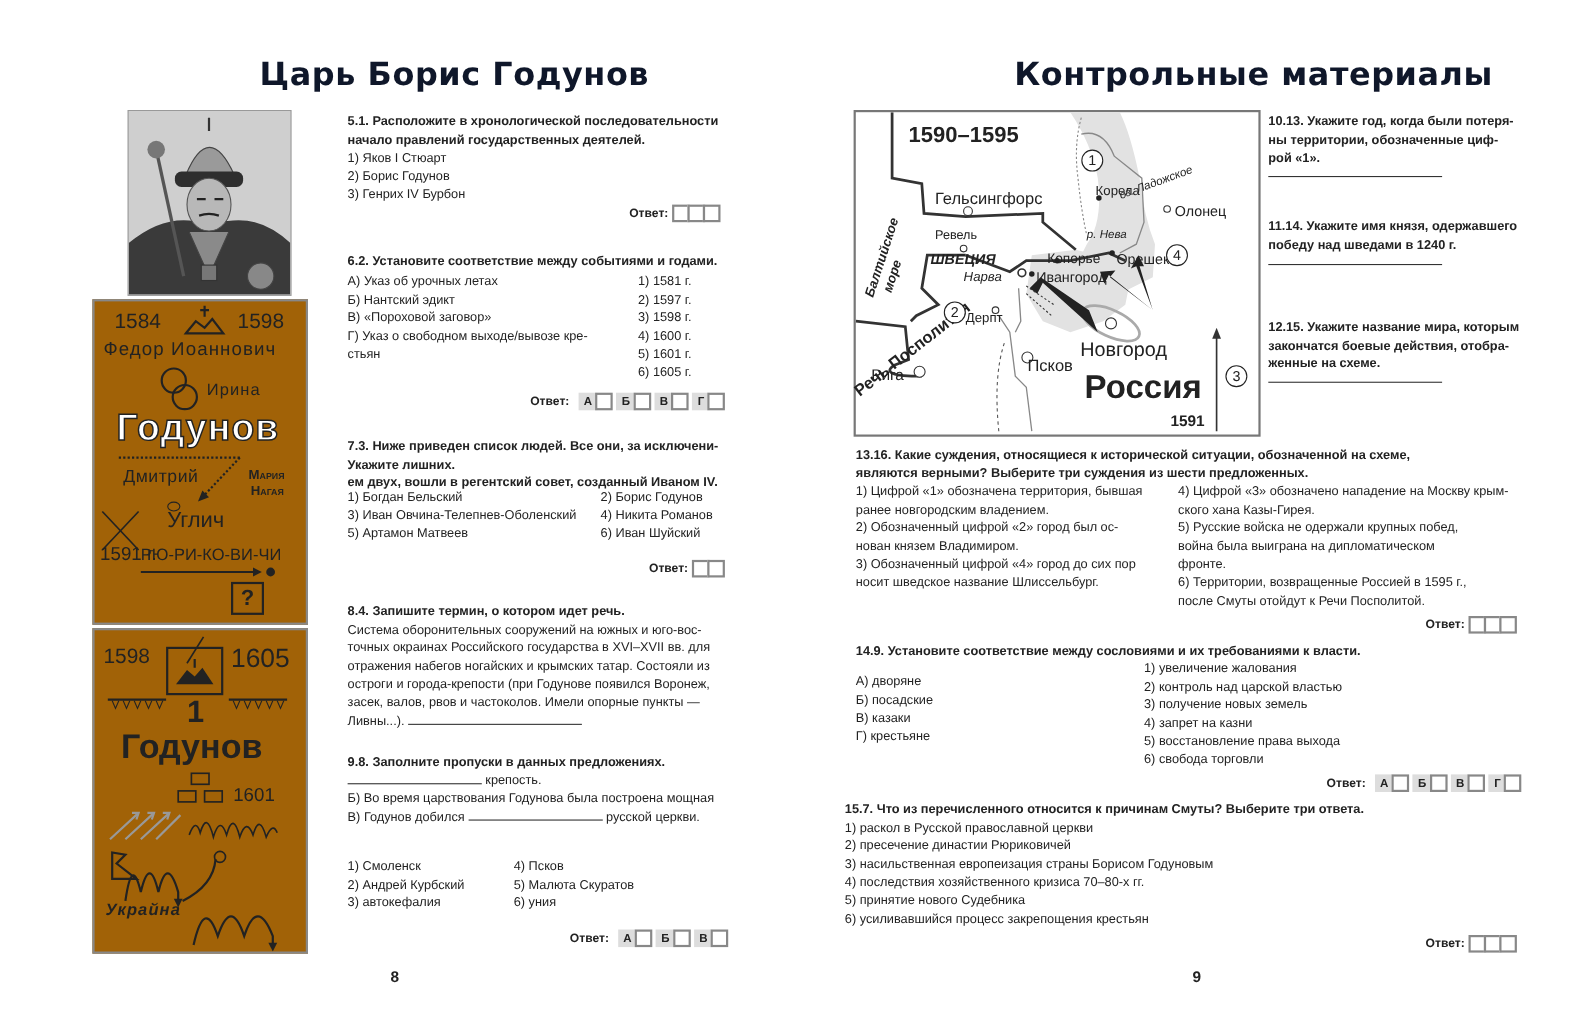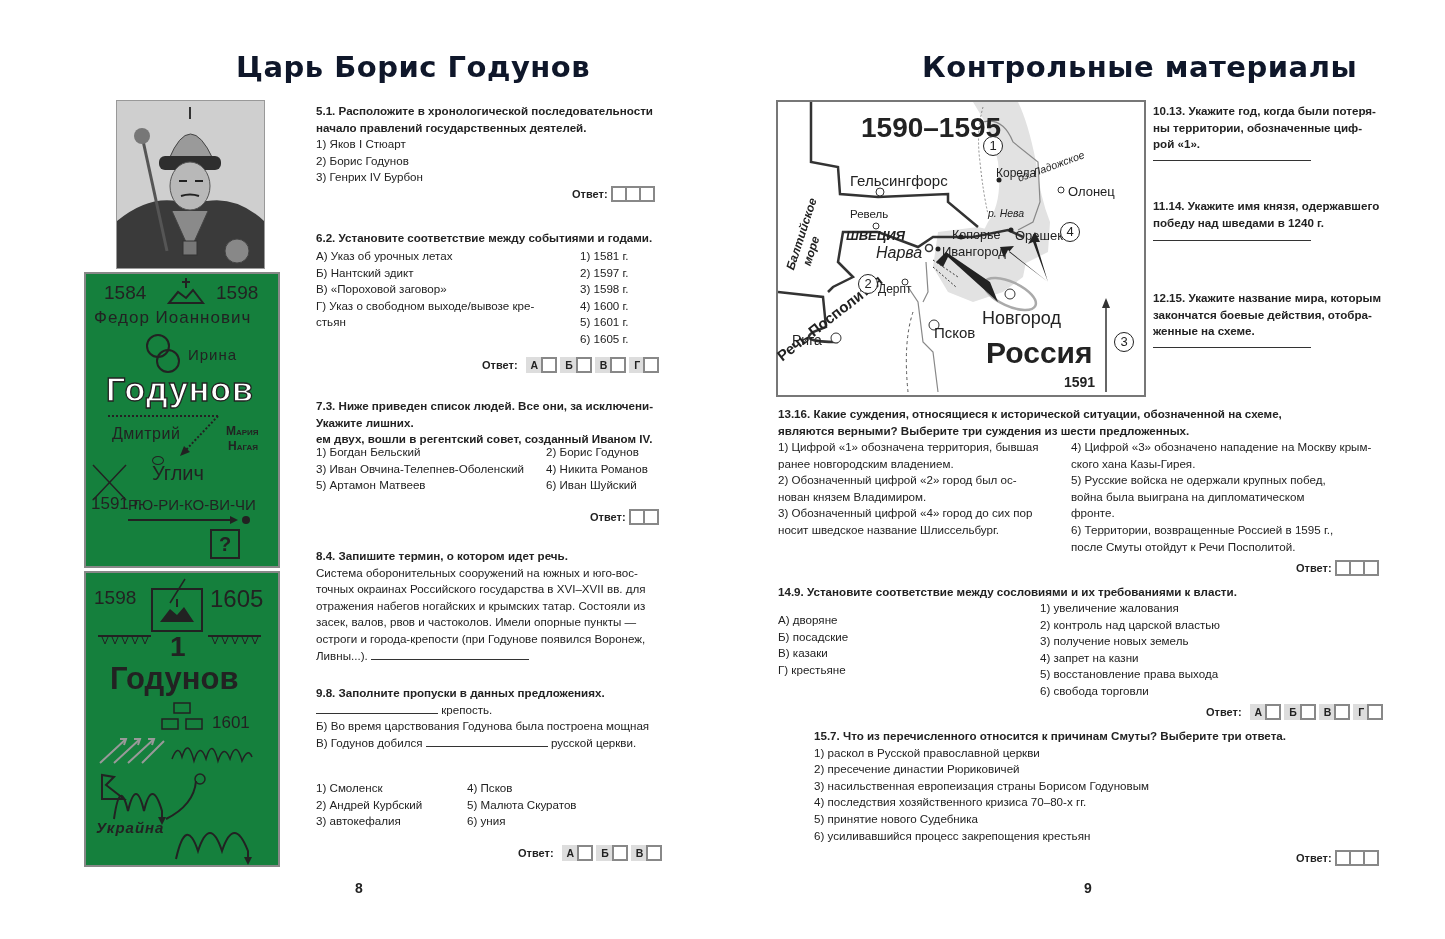--- a/index.html
+++ b/index.html
@@ -8,21 +8,21 @@
   .title{font-family:"DejaVu Sans",sans-serif;font-weight:bold;font-size:29px;color:#0f172a;letter-spacing:0.5px;white-space:nowrap;}
   .q{font-size:11.6px;line-height:16.6px;}
   .q .h{font-weight:bold;}
   .q .l{white-space:nowrap;}
   .ans{display:flex;align-items:center;gap:0;font-size:11px;font-weight:bold;}
   .ans .lbl{margin-right:5px;}
   .ans .box{width:16px;height:16px;border:2px solid #888;background:#fff;box-sizing:border-box;margin-left:-2px;}
   .ans .box:first-of-type{margin-left:0;}
   .ans .tag{background:#ddd;padding:0 5px;height:16px;line-height:16px;font-size:10.5px;margin-left:3px;}
   .blank{display:inline-block;border-bottom:1px solid #333;vertical-align:baseline;}
-  .panel{border:2px solid #888;box-sizing:border-box;background:#15803d;}
+  .panel{border:2px solid #888;box-sizing:border-box;background:#a16207;}
   .pg{font-weight:bold;font-size:14px;}
   .mapbox{border:2px solid #777;box-sizing:border-box;background:#fff;}
 </style>
 </head>
 <body>
 
 <div>
 
   <div class="abs title" style="left:236px;top:50px;">Царь Борис Годунов</div>
 
@@ -192,22 +192,22 @@
     <span class="lbl">Ответ:</span>
     <span class="box"></span>
     <span class="box"></span>
   </div>
 
   <div class="abs q" style="left:316px;top:548px;width:356px;">
     <div class="h l">8.4. Запишите термин, о котором идет речь.</div>
     <div class="l">Система оборонительных сооружений на южных и юго-вос-</div>
     <div class="l">точных окраинах Российского государства в XVI–XVII вв. для</div>
     <div class="l">отражения набегов ногайских и крымских татар. Состояли из</div>
+    <div class="l">остроги и города-крепости (при Годунове появился Воронеж,</div>
     <div class="l">засек, валов, рвов и частоколов. Имели опорные пункты —</div>
-    <div class="l">остроги и города-крепости (при Годунове появился Воронеж,</div>
     <div class="l"><span>Ливны...).</span> <span class="blank" style="width:158px;"></span></div>
   </div>
 
   <div class="abs q" style="left:316px;top:685px;width:356px;">
     <div class="h l">9.8. Заполните пропуски в данных предложениях.</div>
     <div class="l"><span class="blank" style="width:122px;"></span> <span>крепость.</span></div>
     <div class="l">Б) Во время царствования Годунова была построена мощная</div>
     <div class="l"><span>В) Годунов добился</span> <span class="blank" style="width:122px;"></span> <span>русской церкви.</span></div>
   </div>
   <div class="abs q" style="left:316px;top:780px;">
@@ -263,29 +263,29 @@
       <circle cx="151" cy="146" r="3.5" fill="#fff" stroke="#333" stroke-width="1.5"></circle>
       <circle cx="160" cy="147" r="2.5" fill="#222"></circle>
       <circle cx="183" cy="135" r="2.5" fill="#222"></circle>
       <circle cx="233" cy="128" r="2.5" fill="#222"></circle>
       <circle cx="221" cy="78" r="2.5" fill="#222"></circle>
       <circle cx="283" cy="88" r="3" fill="#fff" stroke="#333"></circle>
       <circle cx="127" cy="180" r="3" fill="#fff" stroke="#333"></circle>
       <circle cx="156" cy="223" r="5" fill="#fff" stroke="#333"></circle>
       <circle cx="58" cy="236" r="5" fill="#fff" stroke="#333"></circle>
     </svg>
-    <div class="abs" style="left:48px;top:10px;font-size:28px;font-weight:bold;margin-left:35px;">1590–1595</div>
+    <div class="abs" style="left:48px;top:10px;font-size:20px;font-weight:bold;">1590–1595</div>
     <div class="abs" style="left:72px;top:70px;font-size:15px;">Гельсингфорс</div>
     <div class="abs" style="left:218px;top:64px;font-size:12px;">Корела</div>
     <div class="abs" style="left:240px;top:70px;font-size:10.5px;font-style:italic;transform:rotate(-20deg);transform-origin:left;">оз. Ладожское</div>
     <div class="abs" style="left:290px;top:82px;font-size:13px;">Олонец</div>
     <div class="abs" style="left:210px;top:105px;font-size:10.5px;font-style:italic;">р. Нева</div>
     <div class="abs" style="left:72px;top:106px;font-size:11.5px;">Ревель</div>
     <div class="abs" style="left:68px;top:126px;font-size:13px;font-weight:bold;font-style:italic;">ШВЕЦИЯ</div>
-    <div class="abs" style="left:98px;top:142px;font-size:16px;font-style:italic;">Нарва</div>
+    <div class="abs" style="left:98px;top:142px;font-size:12px;font-style:italic;">Нарва</div>
     <div class="abs" style="left:174px;top:126px;font-size:12.5px;">Копорье</div>
     <div class="abs" style="left:237px;top:126px;font-size:13px;">Орешек</div>
     <div class="abs" style="left:164px;top:142px;font-size:13px;">Ивангород</div>
     <div class="abs" style="left:100px;top:180px;font-size:12px;">Дерпт</div>
     <div class="abs" style="left:-14px;top:125px;font-size:12px;font-weight:bold;font-style:italic;transform:rotate(-72deg);">Балтийское</div>
     <div class="abs" style="left:18px;top:142px;font-size:12px;font-weight:bold;font-style:italic;transform:rotate(-72deg);">море</div>
     <div class="abs" style="left:14px;top:230px;font-size:14px;">Рига</div>
     <div class="abs" style="left:156px;top:222px;font-size:15px;">Псков</div>
     <div class="abs" style="left:204px;top:206px;font-size:18px;">Новгород</div>
     <div class="abs" style="left:208px;top:234px;font-size:30px;font-weight:bold;">Россия</div>
@@ -367,21 +367,21 @@
     <span class="tag">А</span>
       <span class="box"></span>
     <span class="tag">Б</span>
       <span class="box"></span>
     <span class="tag">В</span>
       <span class="box"></span>
     <span class="tag">Г</span>
       <span class="box"></span>
   </div>
 
-  <div class="abs q" style="left:814px;top:728px;width:620px;">
+  <div class="abs q" style="left:768px;top:728px;width:620px;">
     <div class="h l">15.7. Что из перечисленного относится к причинам Смуты? Выберите три ответа.</div>
     <div class="l">1) раскол в Русской православной церкви</div>
     <div class="l">2) пресечение династии Рюриковичей</div>
     <div class="l">3) насильственная европеизация страны Борисом Годуновым</div>
     <div class="l">4) последствия хозяйственного кризиса 70–80-х гг.</div>
     <div class="l">5) принятие нового Судебника</div>
     <div class="l">6) усиливавшийся процесс закрепощения крестьян</div>
   </div>
   <div class="abs ans" style="left:1296px;top:850px;">
     <span class="lbl">Ответ:</span>

